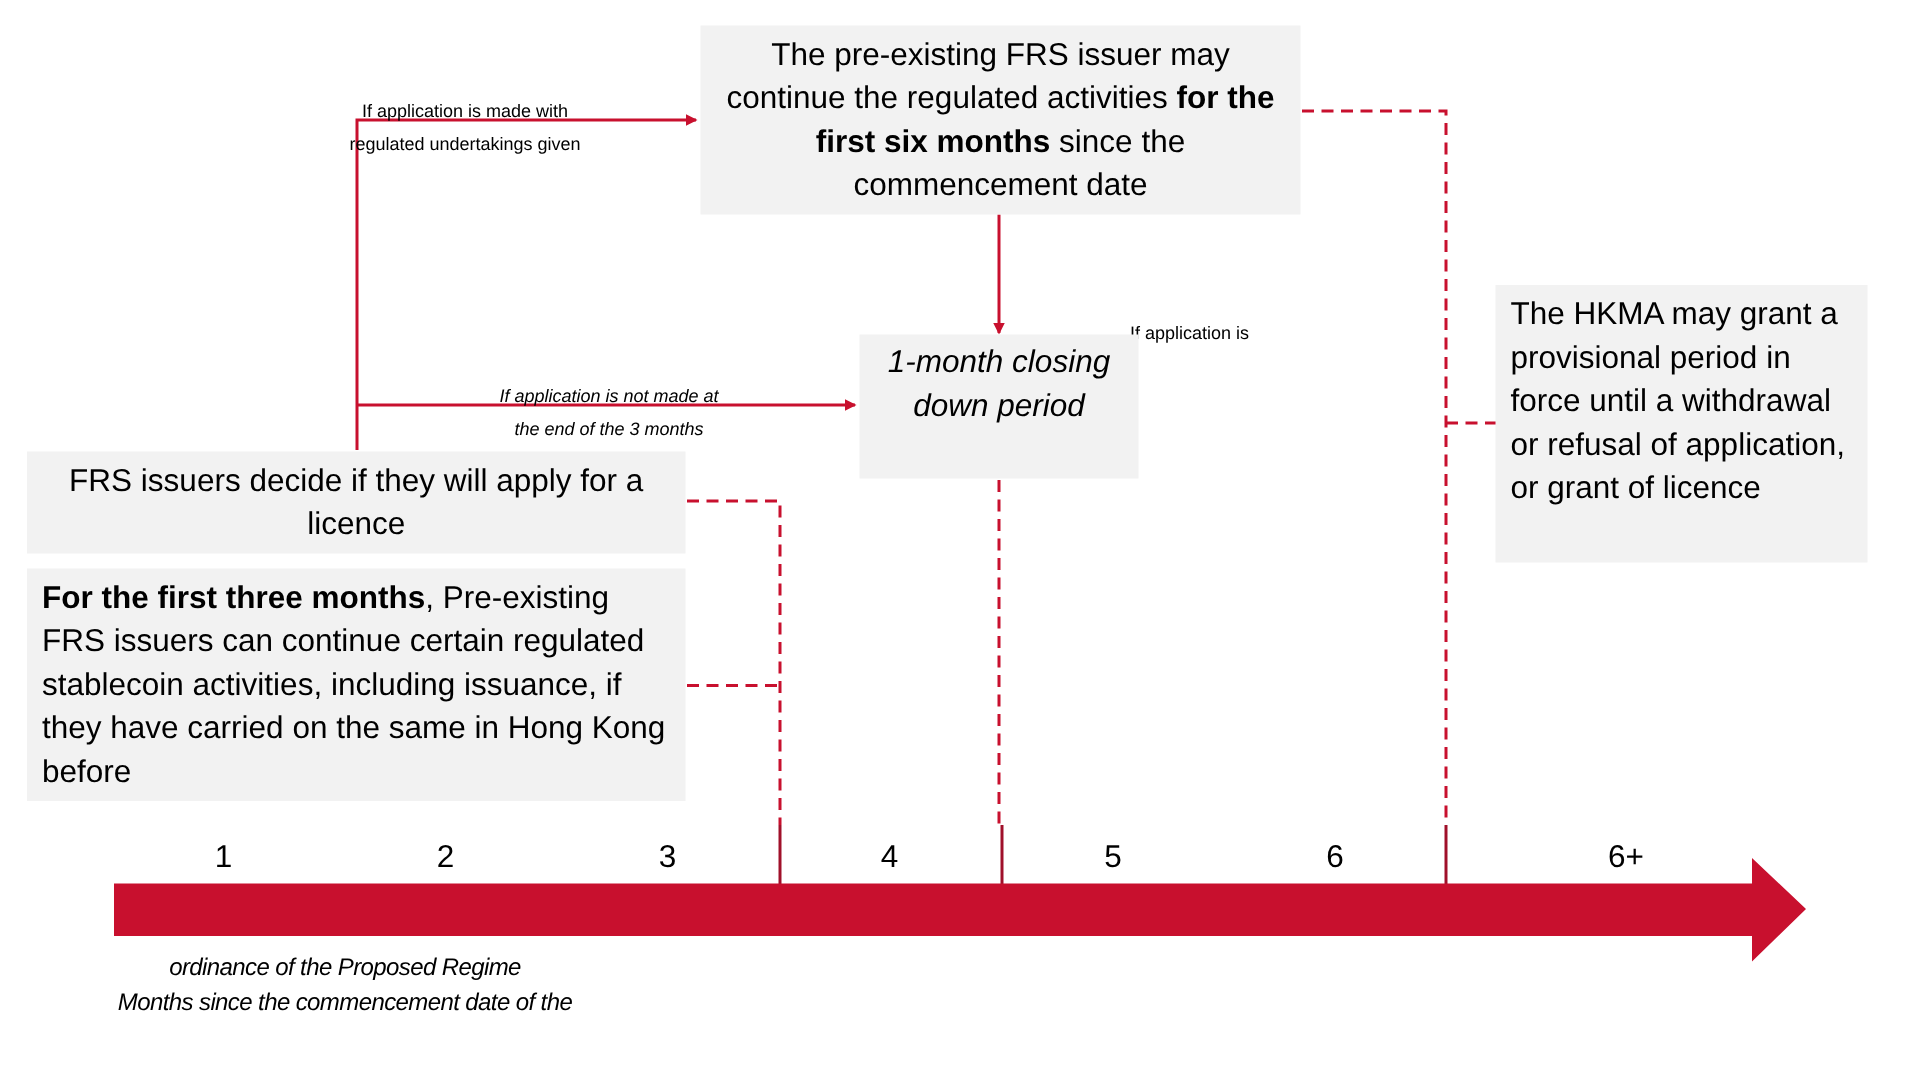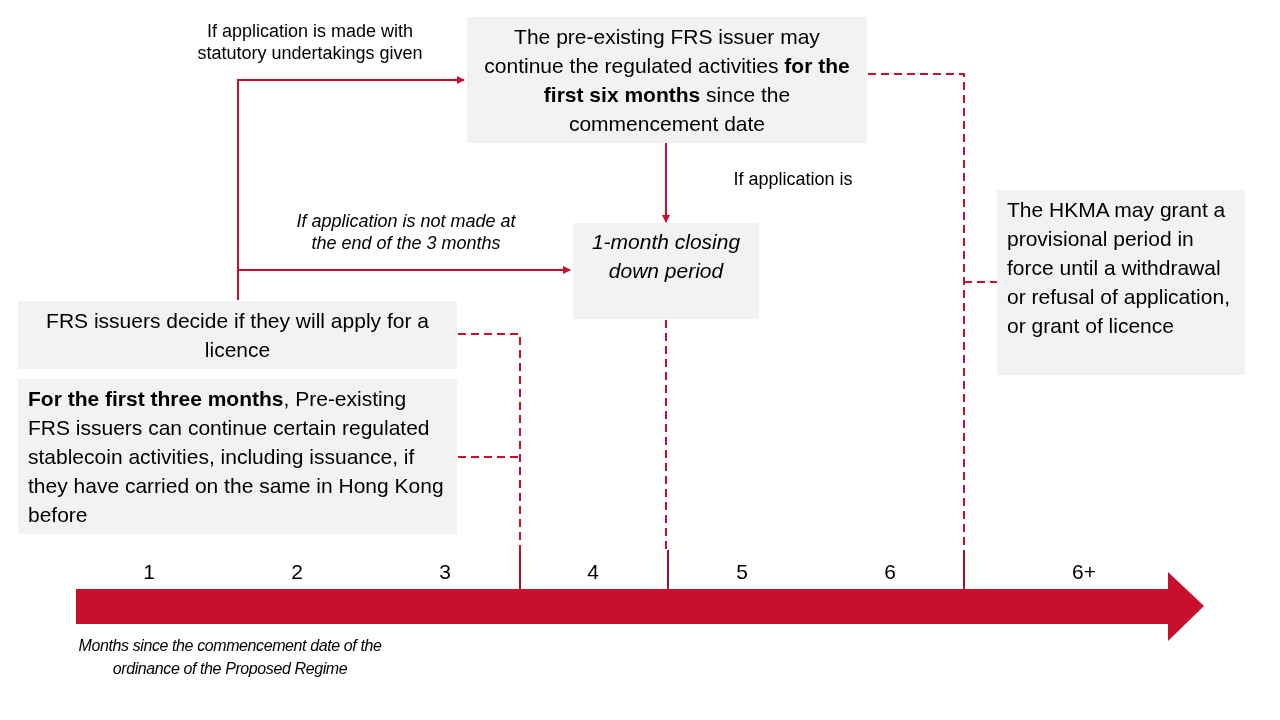--- a/index.html
+++ b/index.html
@@ -1,19 +1,19 @@
 <!DOCTYPE html>
 <html><head>
 <meta charset="utf-8">
 <style>
   html, body { margin:0; padding:0; background:#ffffff; }
   body { width:1280px; height:720px; position:relative; overflow:hidden;
          font-family:"Liberation Sans", sans-serif; color:#000; }
   .box { position:absolute; background:#f2f2f2; box-sizing:border-box; }
-  .txt { position:absolute; font-size:18px; line-height:22px; text-align:center; white-space:nowrap; }
+  .txt { position:absolute; font-size:12px; line-height:22px; text-align:center; white-space:nowrap;margin-top:43px; }
   .btxt { font-size:21px; line-height:29px; }
   b { font-weight:bold; }
   svg.lines { position:absolute; left:0; top:0; }
   .tick { position:absolute; top:560px; font-size:21px; width:40px; text-align:center; }
   .caption { position:absolute; left:30px; top:634px; width:400px; text-align:center;
              font-style:italic; font-size:16px; line-height:23px; letter-spacing:-0.4px; }
 </style>
 </head>
 <body>
 
@@ -42,21 +42,21 @@
     <line x1="520" y1="550" x2="520" y2="590"></line>
     <line x1="668" y1="550" x2="668" y2="590"></line>
     <line x1="964" y1="550" x2="964" y2="590"></line>
   </g>
 
   <path d="M76,589 L1168,589 L1168,572 L1204,606 L1168,641 L1168,624 L76,624 z" fill="#c8102e"></path>
 </svg>
 
 <div class="txt" style="left:160px;top:20px;width:300px;">
   <div>If application is made with</div>
-    <div>statutory undertakings given</div>
+    <div>regulated undertakings given</div>
 </div>
 <div class="txt" style="left:256px;top:210px;width:300px;font-style:italic;">
   <div>If application is not made at</div>
     <div>the end of the 3 months</div>
 </div>
 <div class="txt" style="left:686px;top:168px;width:214px;">
   <div>If application is</div>
 </div>
 
 <div class="box btxt" style="left:467px;top:17px;width:400px;height:126px;padding:5px 10px;text-align:center;">
@@ -81,15 +81,15 @@
 
 <div class="tick" style="left:129px;">1</div>
 <div class="tick" style="left:277px;">2</div>
 <div class="tick" style="left:425px;">3</div>
 <div class="tick" style="left:573px;">4</div>
 <div class="tick" style="left:722px;">5</div>
 <div class="tick" style="left:870px;">6</div>
 <div class="tick" style="left:1064px;">6+</div>
 
 <div class="caption">
-  <div>Months since the commencement date of the</div>
-    <div>ordinance of the Proposed Regime</div>
+  <div>ordinance of the Proposed Regime</div>
+    <div>Months since the commencement date of the</div>
 </div>
 
 </body></html>

